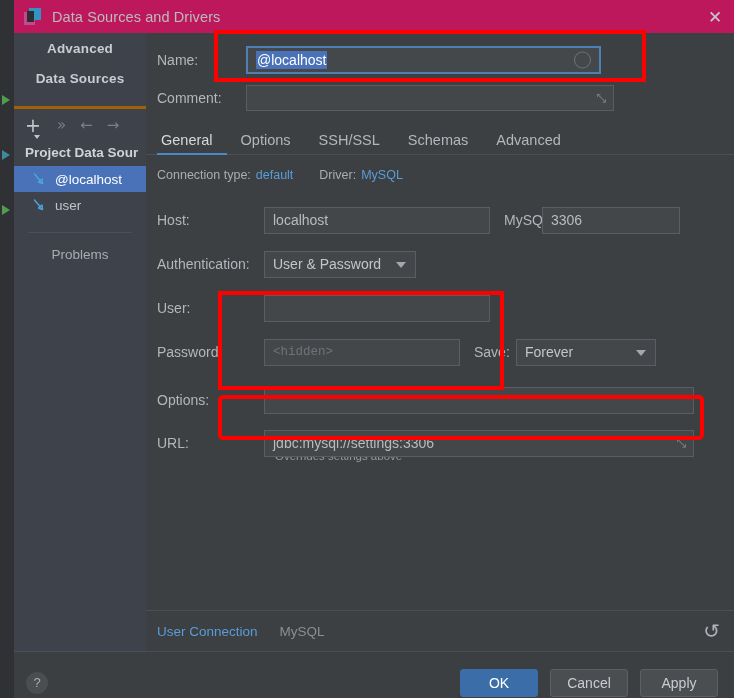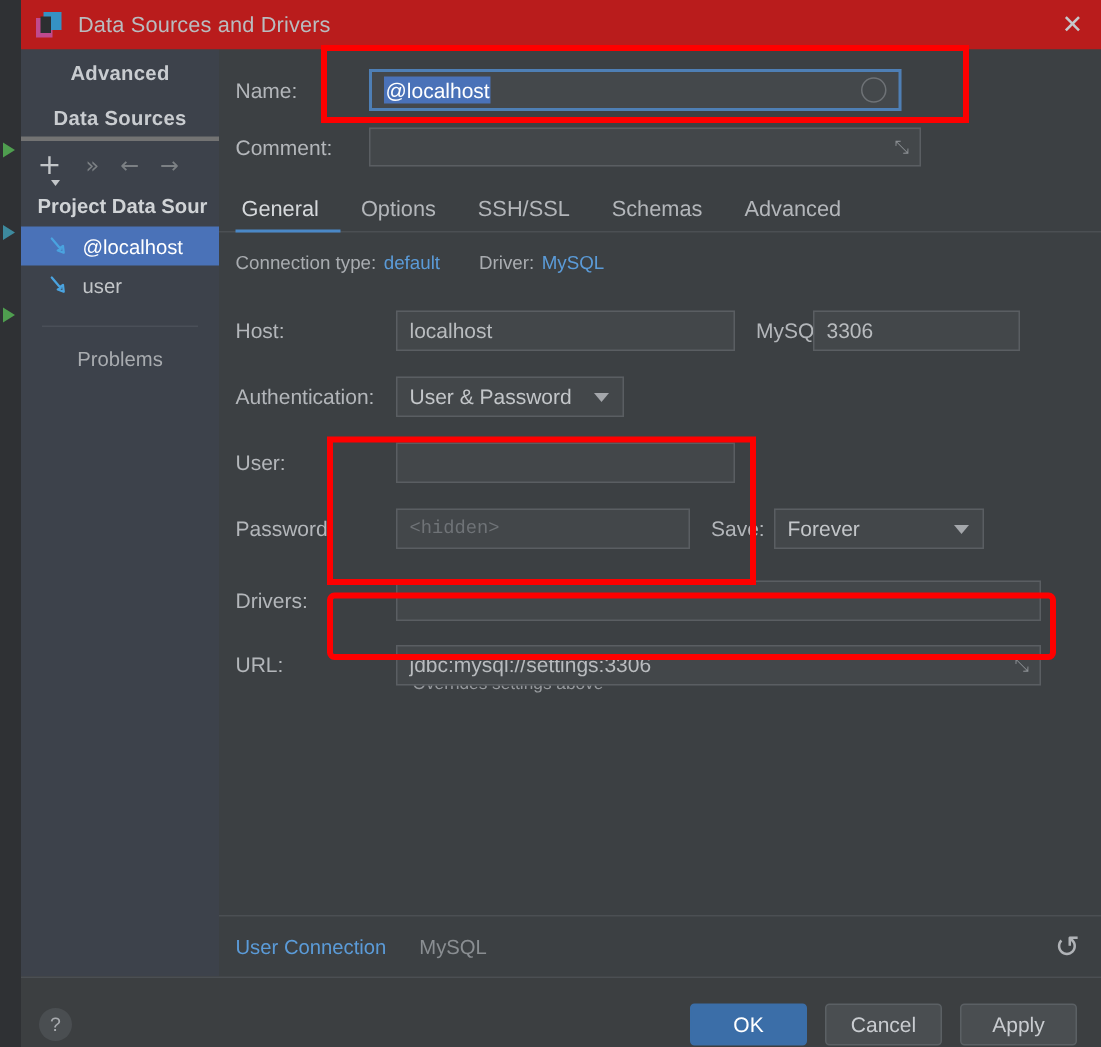--- a/index.html
+++ b/index.html
@@ -48,21 +48,21 @@
     background: #3c4043;
     box-sizing: border-box;
     display: flex;
     flex-direction: column;
   }
 
   
   #titlebar {
     height: 33px;
     flex: 0 0 33px;
-    background: #b91c1c;
+    background: #be185d;
     display: flex;
     align-items: center;
     padding: 0 6px 0 10px;
     position: relative;
   }
   #app-icon {
     width: 17px; height: 17px;
     position: relative;
     margin-right: 11px;
     flex: 0 0 17px;
@@ -116,22 +116,22 @@
   .side-tab {
     text-align: center;
     color: #c9ccd0;
     font-size: 13.5px;
     font-weight: bold;
     padding: 8px 0 7px 0;
     cursor: pointer;
     letter-spacing: .2px;
   }
   #side-tab-datasources {
-    border-bottom: 3px solid #737373;
-    padding-bottom: 5px;
+    border-bottom: 3px solid #a16207;
+    padding-bottom: 20px;
   }
   #side-toolbar {
     height: 33px;
     display: flex;
     align-items: center;
     padding-left: 11px;
     gap: 14px;
   }
   .tb-icon {
     color: #b4b7ba;
@@ -579,21 +579,21 @@
           <div class="glabel">Password:</div>
           <div class="ginput placeholder" id="pass-input">&lt;hidden&gt;</div>
           <div id="save-label">Save:</div>
           <div class="gcombo" id="save-combo">
             <span>Forever</span>
             <span class="combo-caret"></span>
           </div>
         </div>
 
         <div class="grow" style="height:52px;">
-          <div class="glabel">Drivers:</div>
+          <div class="glabel">Options:</div>
           <div class="ginput" id="db-input"></div>
         </div>
 
         <div class="grow" style="height:34px;">
           <div class="glabel">URL:</div>
           <div class="ginput" id="url-input">
             <span>jdbc:mysql://settings:3306</span>
             <span class="expand-ico">⤡</span>
           </div>
         </div>

